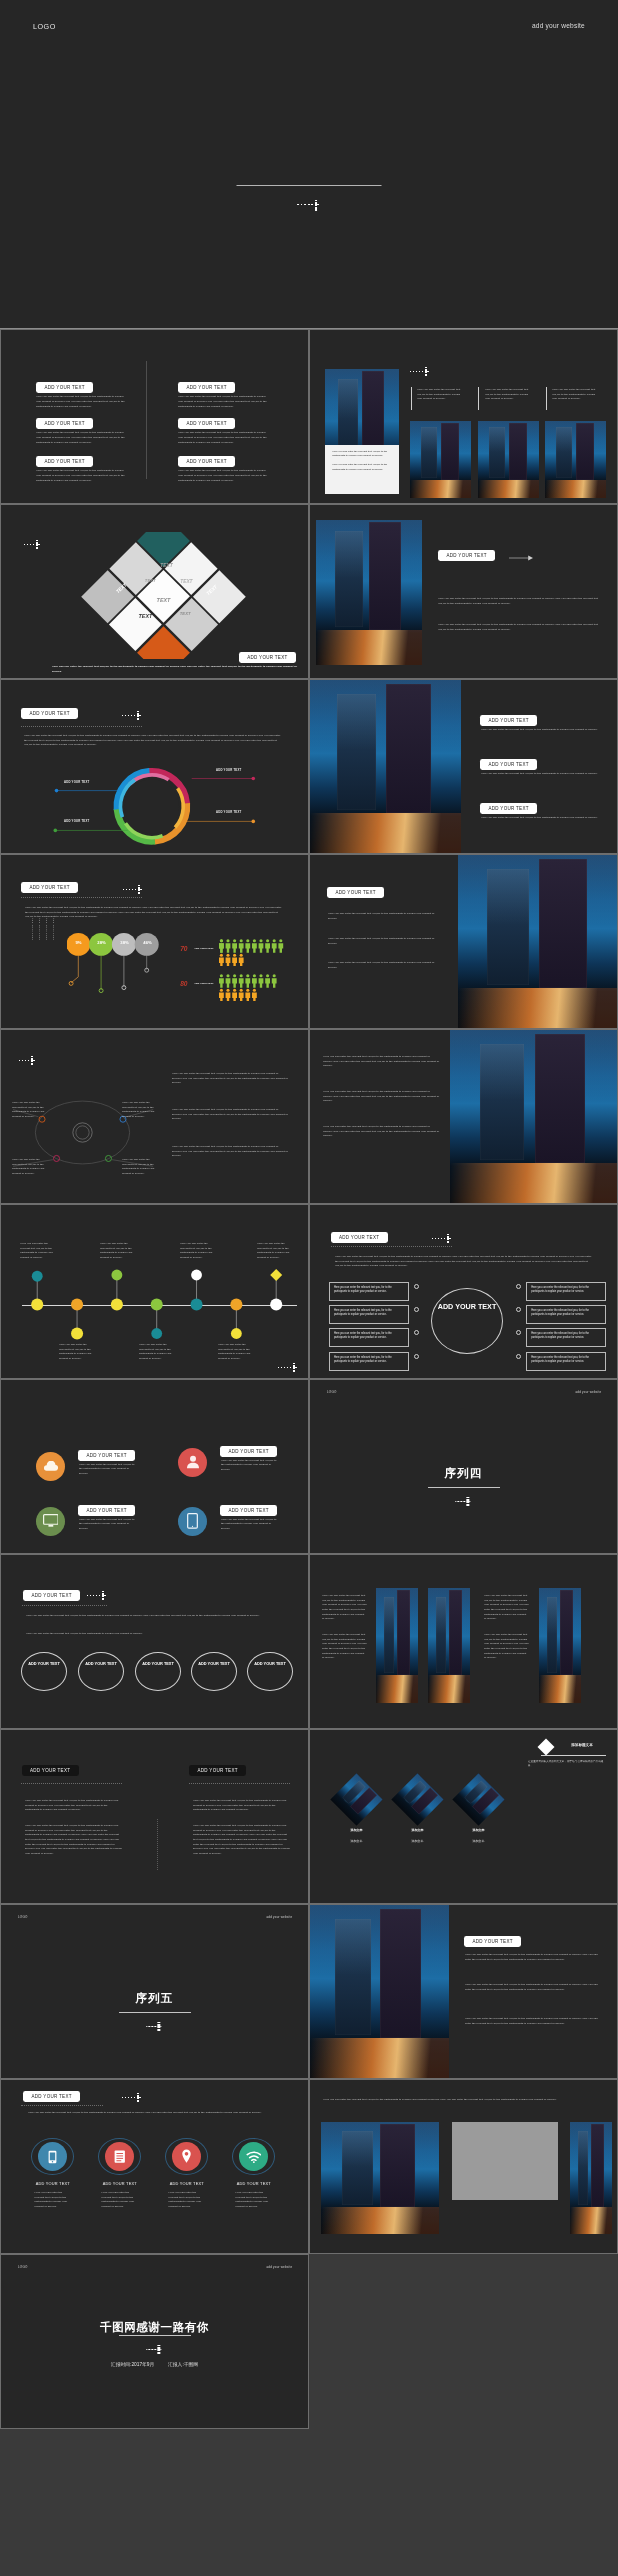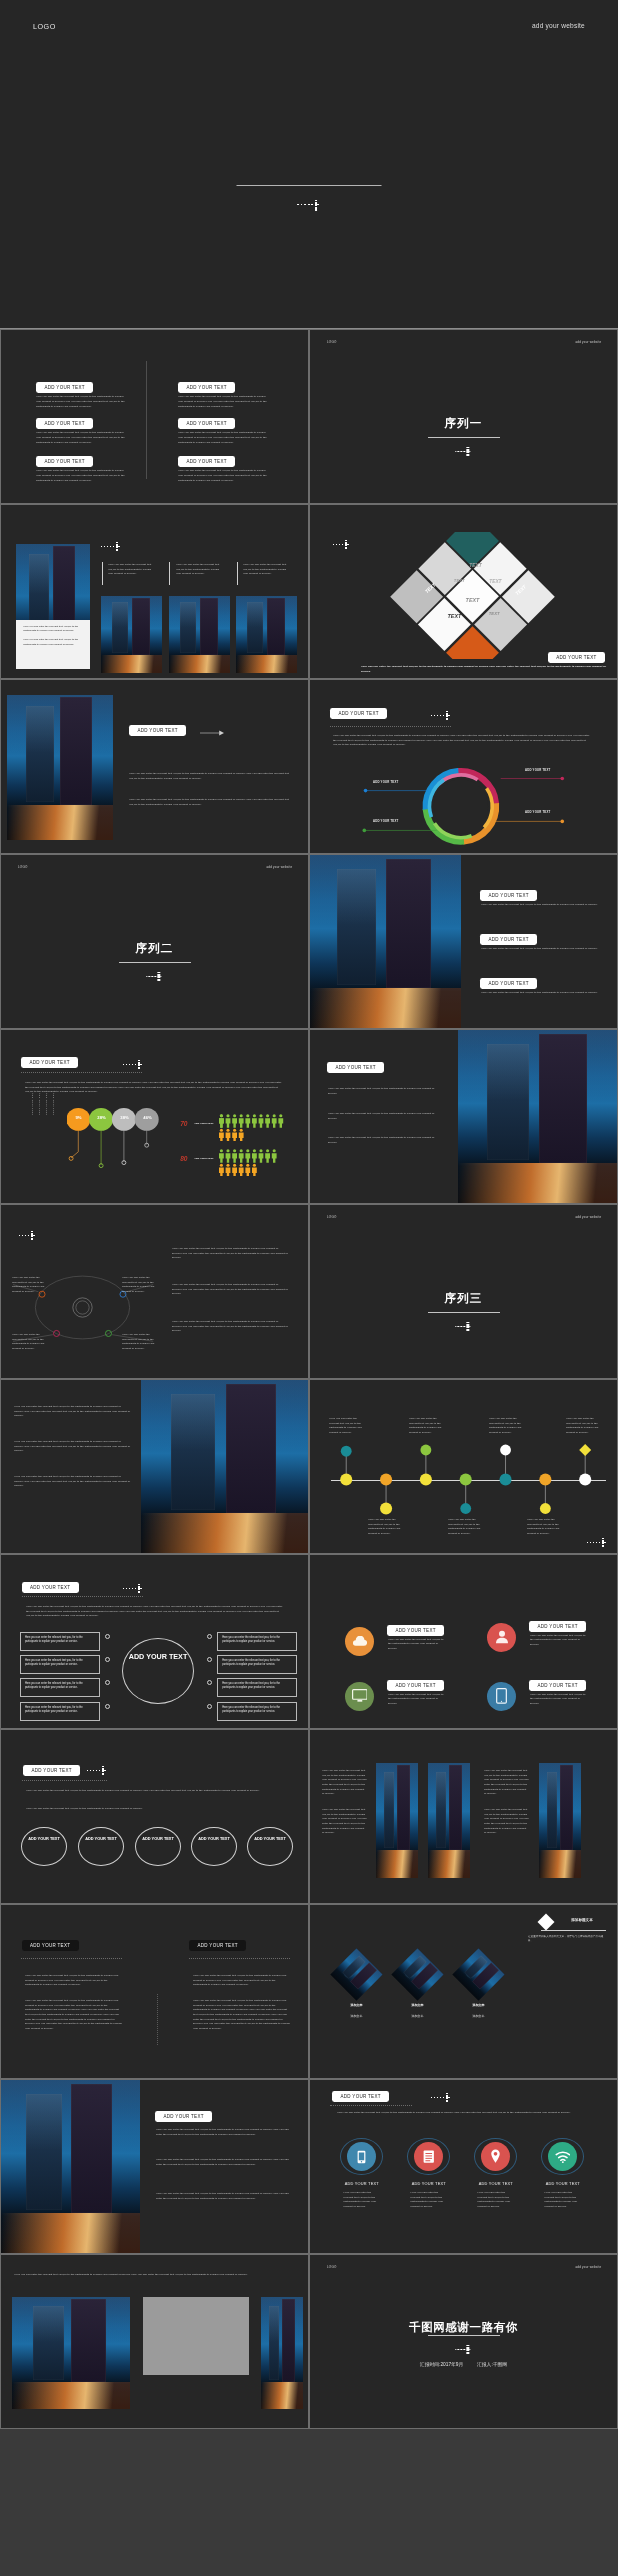--- a/index.html
+++ b/index.html
@@ -117,29 +117,20 @@
       <div style="position:absolute;left:177px;top:86px;">
         <span class="chip">ADD YOUR TEXT</span>
         <div class="body-txt" style="position:relative;width:91px;margin-top:2.4px;">Here you can enter the relevant text you,for to the participants to explain your product or service.Here you can enter the relevant text you,for to the participants to explain your product or service.</div>
       </div>
       <div style="position:absolute;left:177px;top:124px;">
         <span class="chip">ADD YOUR TEXT</span>
         <div class="body-txt" style="position:relative;width:91px;margin-top:2.4px;">Here you can enter the relevant text you,for to the participants to explain your product or service.Here you can enter the relevant text you,for to the participants to explain your product or service.</div>
       </div>
     </div>
 
-    <div class="slide">
-      <div class="s-logo">LOGO</div>
-      <div class="s-site">add your website</div>
-      <div class="sec-title">序列一</div>
-      <div class="sec-ul"></div>
-      <div class="sec-dots">
-        <span class="orn sm"><i></i><i></i><i></i><i></i><span class="col"><b></b><b></b><b></b><b></b></span><i></i></span>
-      </div>
-    </div>
 
     <div class="slide">
       <div style="position:absolute;left:15px;top:39px;width:74px;height:124px;" class="photo">
         <div class="sky"></div>
           <div class="streak"></div>
       </div>
       <div style="position:absolute;left:15px;top:115px;width:74px;height:49px;background:#f2f2f2;padding:4.8px 7.2px;color:#1d1d1d;">
         <div style="font-size:2.5px;line-height:1.85;">Here you can enter the relevant text you,for to the participants to explain your product or service.</div>
         <div style="font-size:2.5px;line-height:1.85;margin-top:4.2px;">Here you can enter the relevant text you,for to the participants to explain your product or service.</div>
       </div>
@@ -251,29 +242,20 @@
       </svg>
       <div style="position:absolute;left:215px;top:175px;"></div>
       <div class="tiny-txt" style="position:absolute;left:215px;top:174px;"></div>
       <div style="position:absolute;left:215px;top:176px;"></div>
       <div style="position:absolute;left:215px;top:88px;font-size:2.8px;letter-spacing:0.2px;font-weight:bold;color:#e6e6e6;">ADD YOUR TEXT</div>
       <div style="position:absolute;left:215px;top:130px;font-size:2.8px;letter-spacing:0.2px;font-weight:bold;color:#e6e6e6;">ADD YOUR TEXT</div>
       <div style="position:absolute;left:63px;top:100px;font-size:2.8px;letter-spacing:0.2px;font-weight:bold;color:#e6e6e6;">ADD YOUR TEXT</div>
       <div style="position:absolute;left:63px;top:139px;font-size:2.8px;letter-spacing:0.2px;font-weight:bold;color:#e6e6e6;">ADD YOUR TEXT</div>
     </div>
 
-    <div class="slide">
-      <div class="s-logo">LOGO</div>
-      <div class="s-site">add your website</div>
-      <div class="sec-title">序列二</div>
-      <div class="sec-ul"></div>
-      <div class="sec-dots">
-        <span class="orn sm"><i></i><i></i><i></i><i></i><span class="col"><b></b><b></b><b></b><b></b></span><i></i></span>
-      </div>
-    </div>
 
     <div class="slide">
       <div class="photo" style="position:absolute;left:0;top:0;width:151px;height:175px;">
           <div class="sky"></div>
           <div class="streak"></div>
         </div>
       <div class="chipwrap" style="left:170px;top:33px;">
         <span class="chip">ADD YOUR TEXT</span>
       </div>
       <div class="body-txt" style="left:171px;top:48px;width:120px;">Here you can enter the relevant text you,for to the participants to explain your product or service.</div>
@@ -414,29 +396,20 @@
       </svg>
       <div class="body-txt" style="left:11px;top:71px;width:35px;">Here you can enter the relevant text you,for to the participants to explain your product or service.</div>
       <div class="body-txt" style="left:121px;top:71px;width:35px;">Here you can enter the relevant text you,for to the participants to explain your product or service.</div>
       <div class="body-txt" style="left:11px;top:128px;width:35px;">Here you can enter the relevant text you,for to the participants to explain your product or service.</div>
       <div class="body-txt" style="left:121px;top:128px;width:35px;">Here you can enter the relevant text you,for to the participants to explain your product or service.</div>
       <div class="body-txt" style="left:171px;top:42px;width:121px;">Here you can enter the relevant text you,for to the participants to explain your product or service.Here you can enter the relevant text you,for to the participants to explain your product or service.</div>
       <div class="body-txt" style="left:171px;top:78px;width:121px;">Here you can enter the relevant text you,for to the participants to explain your product or service.Here you can enter the relevant text you,for to the participants to explain your product or service.</div>
       <div class="body-txt" style="left:171px;top:115px;width:121px;">Here you can enter the relevant text you,for to the participants to explain your product or service.Here you can enter the relevant text you,for to the participants to explain your product or service.</div>
     </div>
 
-    <div class="slide">
-      <div class="s-logo">LOGO</div>
-      <div class="s-site">add your website</div>
-      <div class="sec-title">序列三</div>
-      <div class="sec-ul"></div>
-      <div class="sec-dots">
-        <span class="orn sm"><i></i><i></i><i></i><i></i><span class="col"><b></b><b></b><b></b><b></b></span><i></i></span>
-      </div>
-    </div>
 
     <div class="slide">
       <div class="body-txt" style="left:13.3px;top:25px;width:118px;">Here you can enter the relevant text you,for to the participants to explain your product or service.Here you can enter the relevant text you,for to the participants to explain your product or service.</div>
       <div class="body-txt" style="left:13.3px;top:60px;width:118px;">Here you can enter the relevant text you,for to the participants to explain your product or service.Here you can enter the relevant text you,for to the participants to explain your product or service.</div>
       <div class="body-txt" style="left:13.3px;top:95px;width:118px;">Here you can enter the relevant text you,for to the participants to explain your product or service.Here you can enter the relevant text you,for to the participants to explain your product or service.</div>
       <div class="photo" style="position:absolute;left:140px;top:0;width:169px;height:175px;">
           <div class="sky"></div>
           <div class="streak"></div>
         </div>
     </div>
@@ -561,20 +534,29 @@
           <svg width="11" height="15.7" viewBox="0 0 18 26">
               <rect x="1" y="1" width="16" height="24" rx="2" fill="none" stroke="#eef5fa" stroke-width="2"></rect>
               <circle cx="9" cy="22" r="1" fill="#eef5fa"></circle>
             </svg>
         </div>
         <div class="chipwrap" style="left:42px;top:0;"><span class="chip">ADD YOUR TEXT</span></div>
         <div class="body-txt" style="left:43px;top:14.5px;width:57px;">Here you can enter the relevant text you,for to the participants to explain your product or service.</div>
       </div>
     </div>
 
+    <div class="slide">
+      <div class="s-logo">LOGO</div>
+      <div class="s-site">add your website</div>
+      <div class="sec-title">序列四</div>
+      <div class="sec-ul"></div>
+      <div class="sec-dots">
+        <span class="orn sm"><i></i><i></i><i></i><i></i><span class="col"><b></b><b></b><b></b><b></b></span><i></i></span>
+      </div>
+    </div>
 
     <div class="slide">
       <div class="chipwrap" style="left:22px;top:33px;">
         <span class="chip">ADD YOUR TEXT</span>
       </div>
       <div style="position:absolute;left:86px;top:34px;">
         <span class="orn sm"><i></i><i></i><i></i><i></i><i></i><span class="col"><b></b><b></b><b></b><b></b></span><i></i></span>
       </div>
       <div class="dotted" style="left:20.5px;top:50px;width:85px;"></div>
       <div class="body-txt" style="left:25px;top:59px;width:242px;">Here you can enter the relevant text you,for to the participants to explain your product or service.Here you can enter the relevant text you,for to the participants to explain your product or service.</div>
@@ -648,20 +630,29 @@
       </div>
       <div style="position:absolute;left:150px;top:51px;">
         <div class="photo" style="width:37px;height:37px;transform:rotate(45deg);">
             <div class="sky"></div>
           </div>
         <div style="position:absolute;left:0;top:47px;width:37px;text-align:center;font-size:3px;font-weight:bold;color:#fff;">添加文本</div>
         <div style="position:absolute;left:0;top:58px;width:37px;text-align:center;font-size:3px;color:#e0e0e0;">添加文本</div>
       </div>
     </div>
 
+    <div class="slide">
+      <div class="s-logo">LOGO</div>
+      <div class="s-site">add your website</div>
+      <div class="sec-title">序列五</div>
+      <div class="sec-ul"></div>
+      <div class="sec-dots">
+        <span class="orn sm"><i></i><i></i><i></i><i></i><span class="col"><b></b><b></b><b></b><b></b></span><i></i></span>
+      </div>
+    </div>
 
     <div class="slide">
       <div class="photo" style="position:absolute;left:0;top:0;width:139px;height:175px;">
           <div class="sky"></div>
           <div class="streak"></div>
         </div>
       <div class="chipwrap" style="left:154px;top:29px;">
         <span class="chip">ADD YOUR TEXT</span>
       </div>
       <div class="body-txt" style="left:155px;top:48px;width:136px;">Here you can enter the relevant text you,for to the participants to explain your product or service.Here you can enter the relevant text you,for to the participants to explain your product or service.</div>

